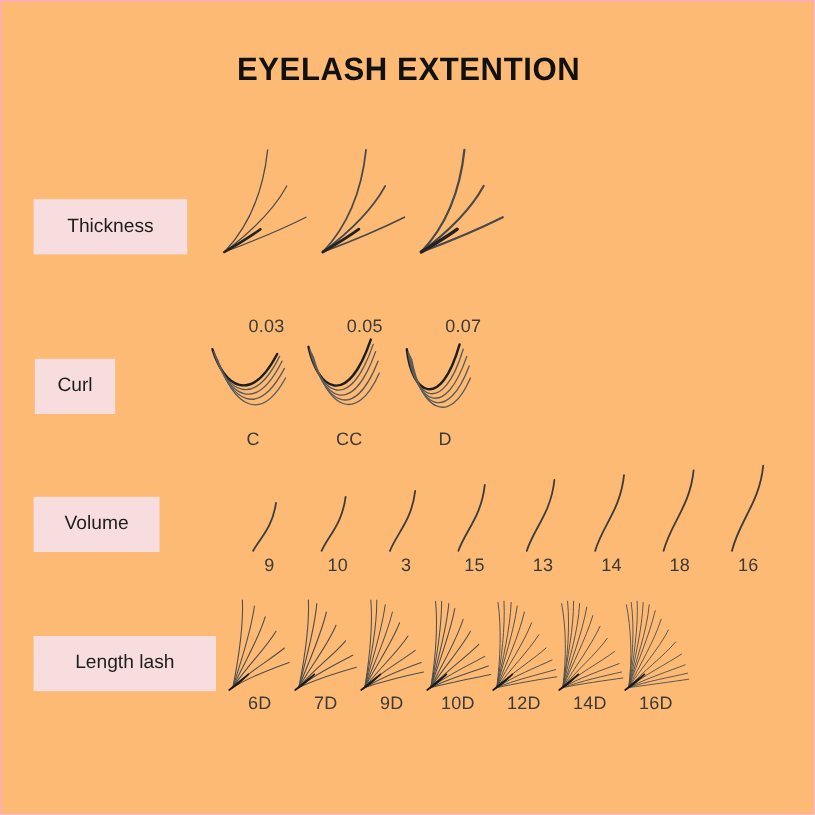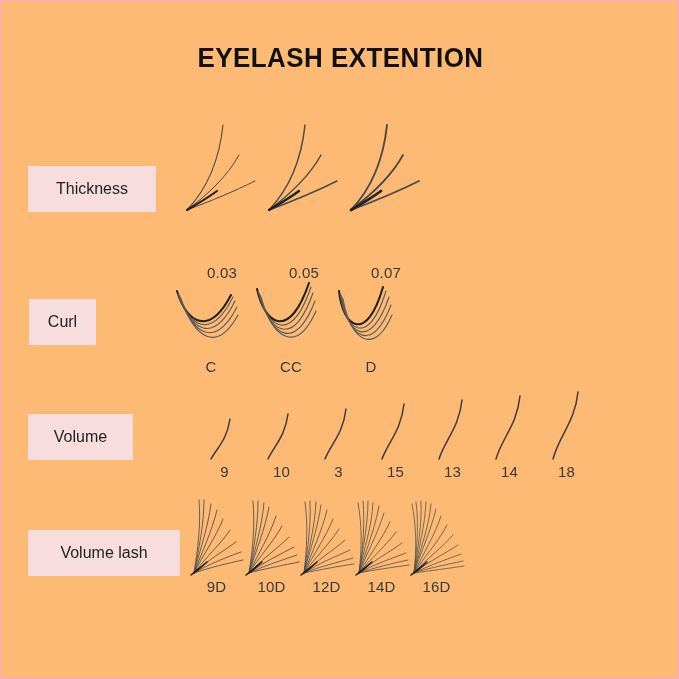--- a/index.html
+++ b/index.html
@@ -248,29 +248,64 @@
         <div class="cap">14</div>
       </div>
 
       <div class="cell">
         <svg class="lash-svg art" width="40" height="75" viewBox="0 0 40 75">
           <path d="M6 73 C 12 50, 28 36, 31 6" fill="none" stroke="#3c3c3c" stroke-width="1.5" stroke-linecap="round"></path>
         </svg>
         <div class="cap">18</div>
       </div>
 
+      <div class="cell">
+        <svg class="lash-svg art" width="40" height="75" viewBox="0 0 40 75">
+          <path d="M6 73 C 12 48, 29 33, 32 2" fill="none" stroke="#3c3c3c" stroke-width="1.5" stroke-linecap="round"></path>
+        </svg>
+        <div class="cap">16</div>
+      </div>
 
     </div>
   </div>
 
   <div class="row" id="row-volume">
-    <div class="row-label">Volume lash</div>
+    <div class="row-label">Length lash</div>
     <div class="swatches">
 
-
+      <div class="cell">
+        <svg class="lash-svg art" width="56" height="80" viewBox="0 0 56 80">
+          <g fill="none" stroke="#4d4d4d" stroke-width="0.9" stroke-linecap="round">
+            <path d="M5 77 C 10 52, 14 28, 13 4"></path>
+            <path d="M5 77 C 12 54, 20 32, 23 9"></path>
+            <path d="M5 77 C 14 57, 26 38, 32 18"></path>
+            <path d="M5 77 C 16 60, 32 45, 41 30"></path>
+            <path d="M5 77 C 18 64, 36 54, 48 44"></path>
+            <path d="M5 77 C 19 68, 38 61, 52 56"></path>
+          </g>
+          <path d="M2 79 L 18 66 L 9 74 Z" fill="#1a1a1a" stroke="#1a1a1a" stroke-width="1.4" stroke-linejoin="round"></path>
+        </svg>
+        <div class="cap">6D</div>
+      </div>
+
+      <div class="cell">
+        <svg class="lash-svg art" width="56" height="80" viewBox="0 0 56 80">
+          <g fill="none" stroke="#4d4d4d" stroke-width="0.9" stroke-linecap="round">
+            <path d="M5 77 C 10 52, 14 28, 13 4"></path>
+            <path d="M5 77 C 11 53, 18 30, 20 7"></path>
+            <path d="M5 77 C 13 56, 23 35, 28 14"></path>
+            <path d="M5 77 C 15 59, 29 42, 36 25"></path>
+            <path d="M5 77 C 17 62, 34 50, 44 38"></path>
+            <path d="M5 77 C 18 66, 37 57, 50 50"></path>
+            <path d="M5 77 C 19 70, 39 64, 53 60"></path>
+          </g>
+          <path d="M2 79 L 18 66 L 9 74 Z" fill="#1a1a1a" stroke="#1a1a1a" stroke-width="1.4" stroke-linejoin="round"></path>
+        </svg>
+        <div class="cap">7D</div>
+      </div>
 
 
       <div class="cell">
         <svg class="lash-svg art" width="56" height="80" viewBox="0 0 56 80">
           <g fill="none" stroke="#4d4d4d" stroke-width="0.85" stroke-linecap="round">
             <path d="M5 77 C 9 52, 12 28, 10 4"></path>
             <path d="M5 77 C 10 52, 15 28, 15 4"></path>
             <path d="M5 77 C 11 54, 19 31, 22 8"></path>
             <path d="M5 77 C 13 56, 23 35, 28 14"></path>
             <path d="M5 77 C 14 59, 27 41, 34 23"></path>

